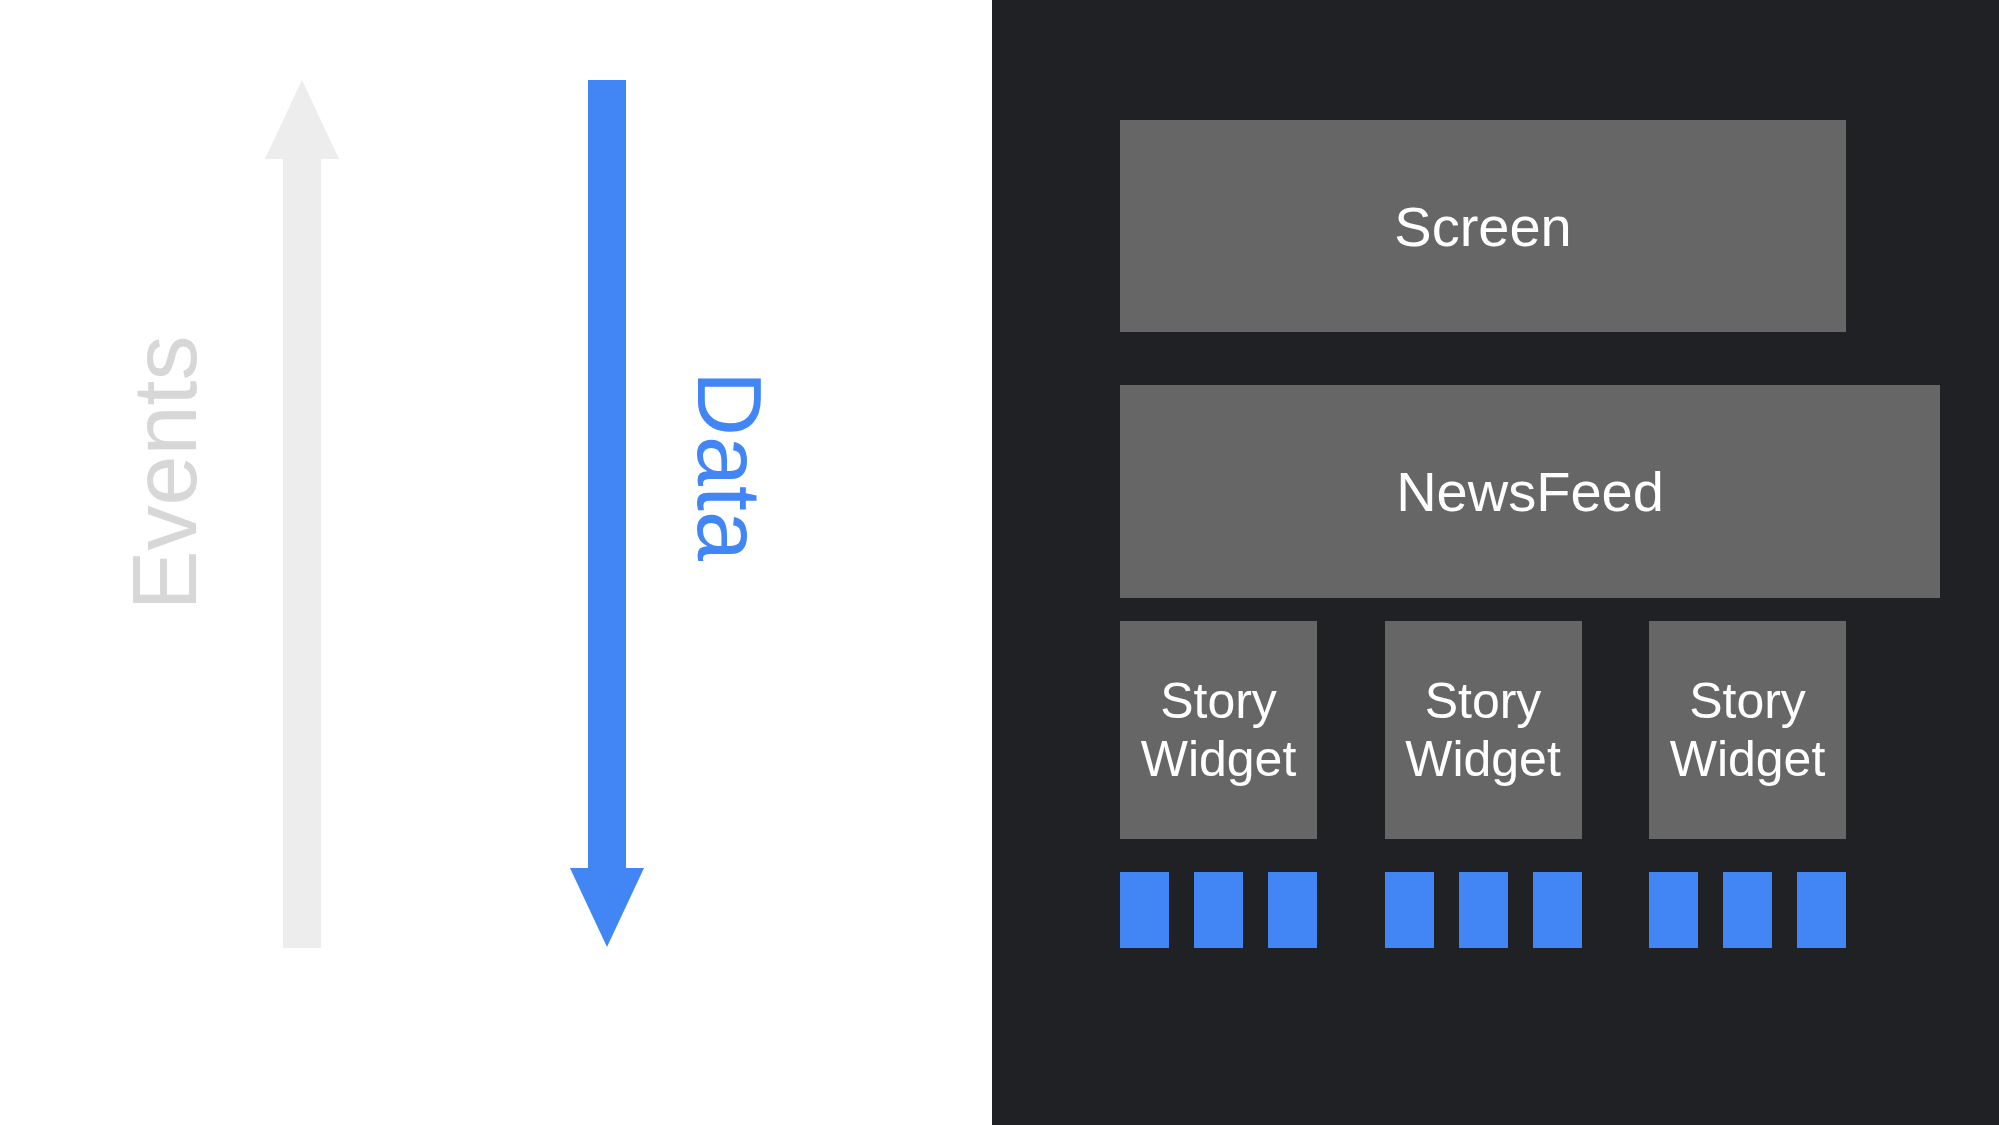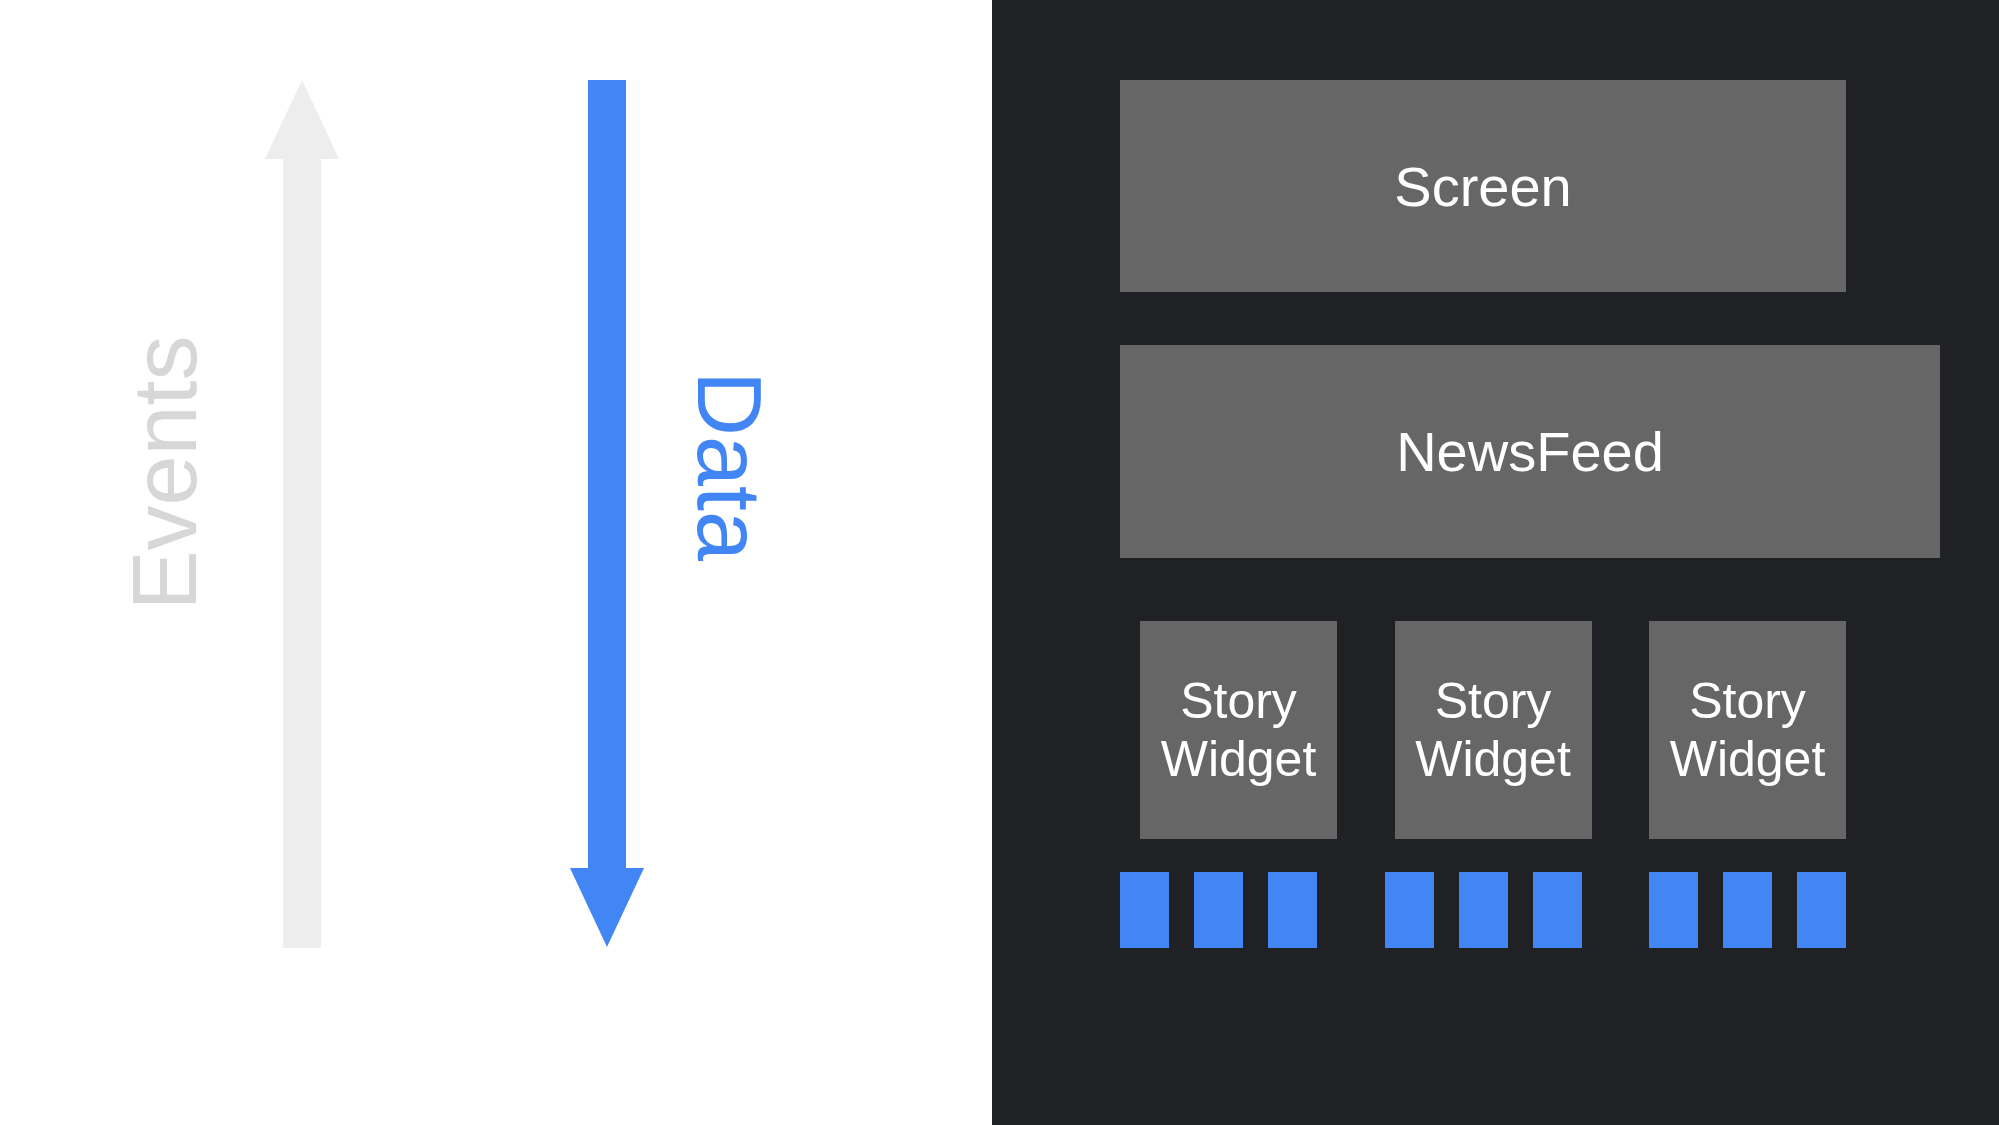--- a/index.html
+++ b/index.html
@@ -73,20 +73,21 @@
     left:992px;top:0;
     width:1007px;height:1125px;
     background:var(--panel-bg);
   }
   .node{
     position:absolute;
     background:var(--box-gray);
     color:var(--box-text);
     display:flex;align-items:center;justify-content:center;
     text-align:center;
+    margin-top:40px;
   }
   .screen-box{
     left:128px;top:80px;width:726px;height:212px;
     font-size:56px;
   }
   .newsfeed-box{
     left:128px;top:345px;width:820px;height:213px;
     font-size:56px;
   }
   .story-row{
@@ -94,21 +95,21 @@
     left:128px;top:621px;width:726px;height:218px;
     display:flex;justify-content:space-between;
   }
   .story-box{
     position:relative;
     width:197px;height:218px;
     background:var(--box-gray);
     color:var(--box-text);
     display:flex;align-items:center;justify-content:center;
     text-align:center;
-    font-size:50px;line-height:1.16;margin-left:20px;
+    font-size:50px;line-height:1.16;
   }
   .streams-row{
     position:absolute;
     left:128px;top:872px;width:726px;height:76px;
     display:flex;justify-content:space-between;
   }
   .stream-group{
     width:197px;height:76px;
     display:flex;justify-content:space-between;
   }

